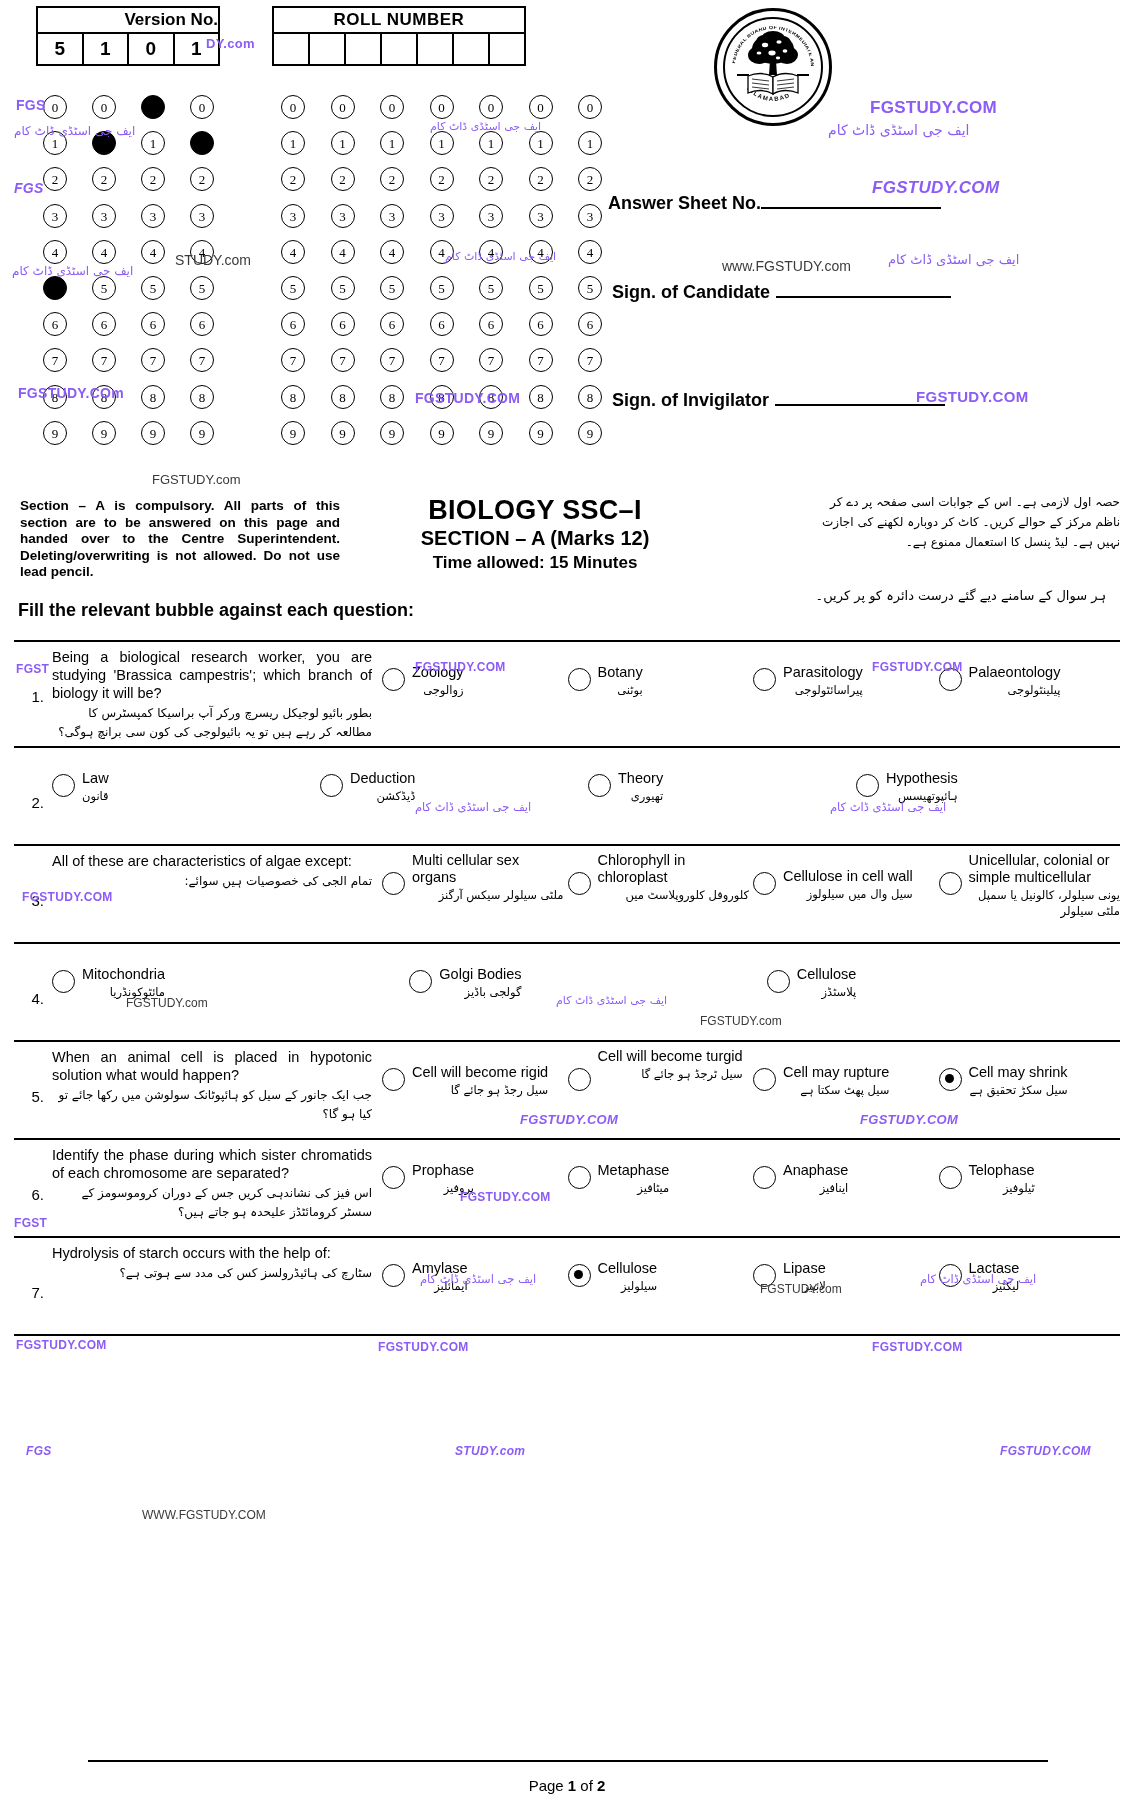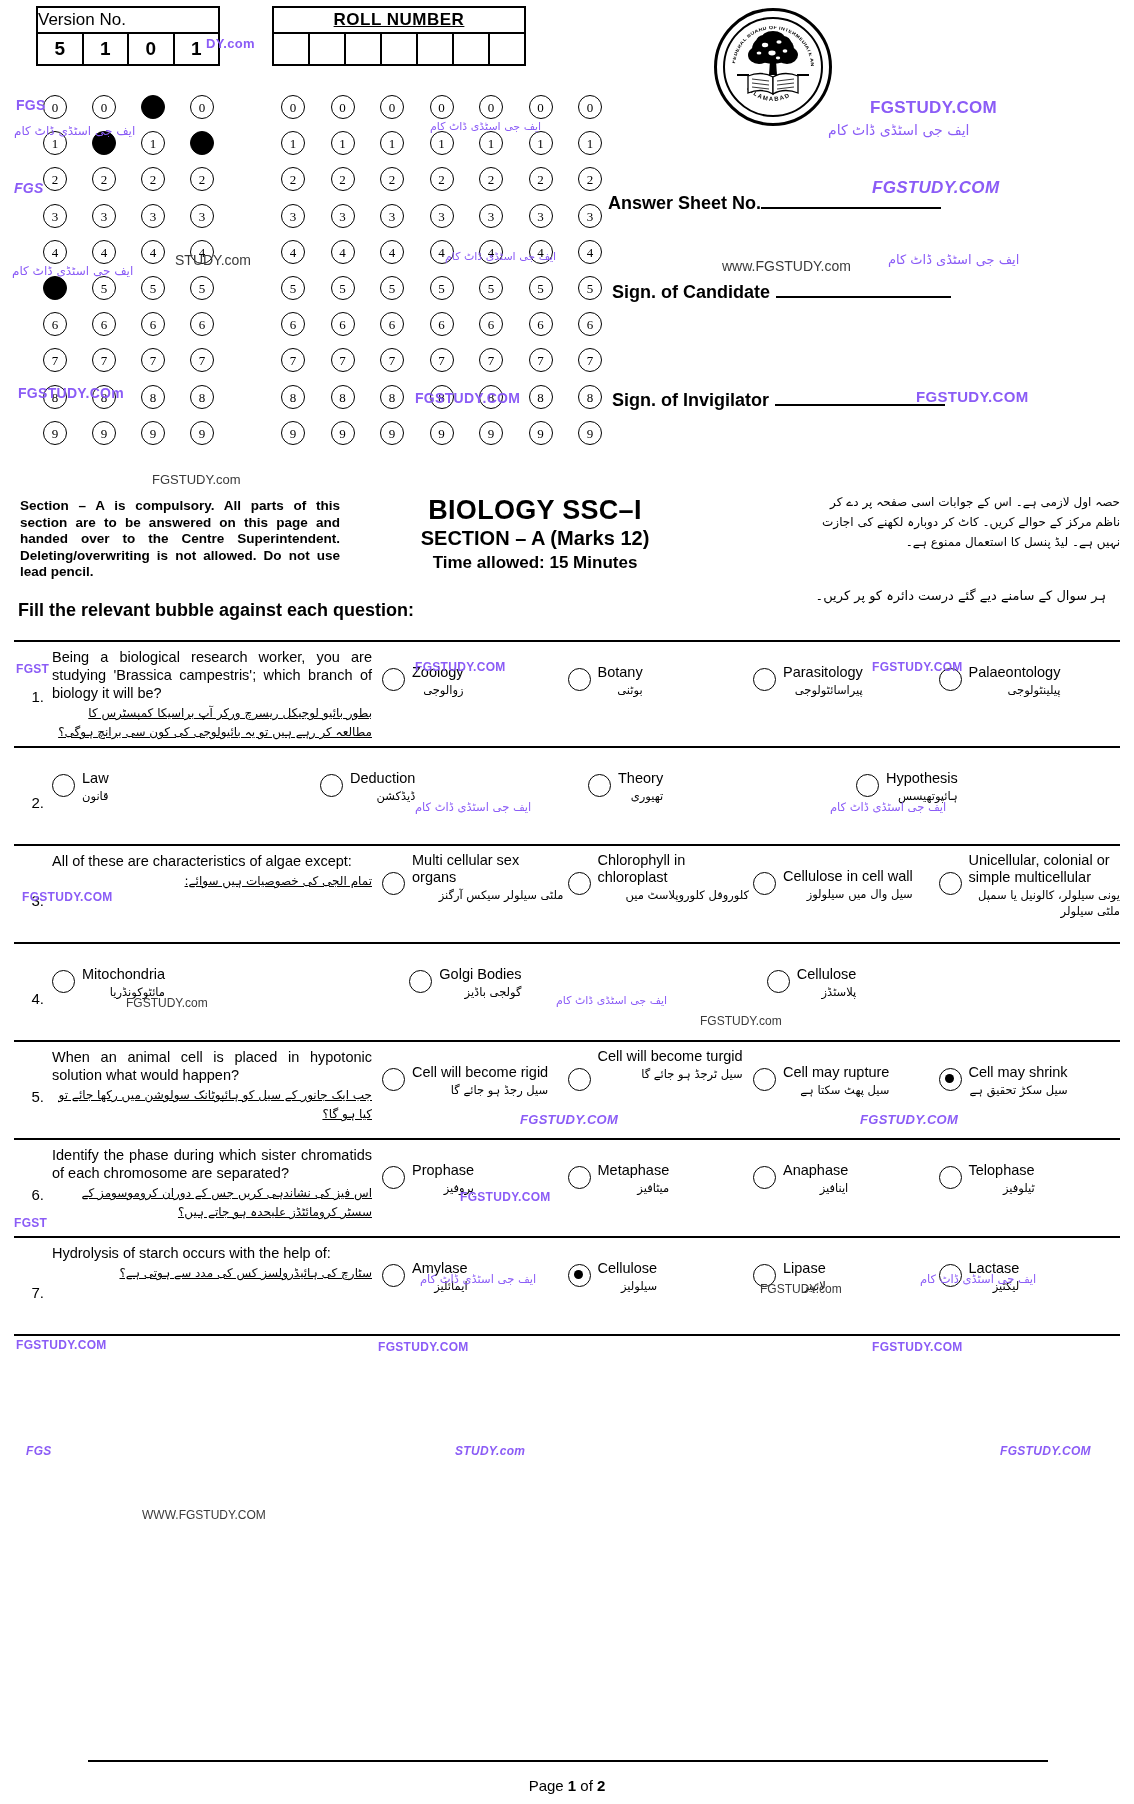--- a/index.html
+++ b/index.html
@@ -15,34 +15,34 @@
   
   .abs{position:absolute;}
   .urdu{font-family:"DejaVu Sans", sans-serif;direction:rtl;unicode-bidi:bidi-override;}
   .wm{position:absolute;font-weight:bold;color:#8b5cf6;letter-spacing:.3px;pointer-events:none;}
   .wm-light{color:#3a3a3a;font-weight:normal;}
   .italic{font-style:italic;}
 
   
   #version-box{left:36px;top:6px;width:180px;border:2px solid #000;}
   #version-box .vtitle{
-    text-align:left;font-weight:normal;font-size:17px;line-height:24px;
+    text-align:right;font-weight:bold;font-size:17px;line-height:24px;
     border-bottom:2px solid #000;
   }
   #version-box .vrow{display:flex;}
   #version-box .vrow div{
     flex:1;text-align:center;font-weight:bold;font-size:19px;line-height:30px;
     border-right:2px solid #000;
   }
   #version-box .vrow div:last-child{border-right:none;}
 
   #roll-box{left:272px;top:6px;width:250px;border:2px solid #000;}
   #roll-box .rtitle{
     text-align:center;font-weight:bold;font-size:17px;line-height:24px;
-    border-bottom:2px solid #000;letter-spacing:.5px;text-decoration:underline;
+    border-bottom:2px solid #000;letter-spacing:.5px;
   }
   #roll-box .rrow{display:flex;height:30px;}
   #roll-box .rrow div{flex:1;border-right:2px solid #000;}
   #roll-box .rrow div:last-child{border-right:none;}
 
   
   .grid{position:absolute;}
   .gcol{position:absolute;top:0;width:30px;}
   .bub{
     width:24px;height:24px;border:1.6px solid #000;border-radius:50%;
@@ -76,21 +76,21 @@
   #urdu-instr{right:14px;top:492px;width:300px;font-size:12px;line-height:20px;text-align:right;}
   #fill-line{left:18px;top:600px;font-size:18px;font-weight:bold;}
   #urdu-fill{right:28px;top:588px;font-size:13px;}
 
   
   #qtable{position:absolute;left:14px;top:640px;width:1106px;border-top:2px solid #000;}
   .qrow{display:flex;border-bottom:2px solid #000;position:relative;min-height:96px;}
   .qnum{width:30px;flex:none;font-size:15px;font-weight:normal;padding-top:46px;text-align:right;padding-right:4px;}
   .qtext{width:320px;flex:none;padding:6px 6px 4px 4px;}
   .qtext .en{font-size:14.5px;line-height:18px;text-align:justify;}
-  .qtext .ur{font-size:12px;line-height:19px;text-align:right;margin-top:2px;direction:rtl;text-decoration:underline;}
+  .qtext .ur{font-size:12px;line-height:19px;text-align:right;margin-top:2px;direction:rtl;}
   .opts{flex:1;display:flex;position:relative;}
   .opt{flex:1;display:flex;align-items:flex-start;padding-top:4px;position:relative;}
   .obub{
     width:23px;height:23px;border:1.8px solid #000;border-radius:50%;
     flex:none;margin:22px 7px 0 4px;box-sizing:border-box;position:relative;
   }
   .obub.marked::after{
     content:"";position:absolute;left:5px;top:5px;width:9px;height:9px;
     background:#000;border-radius:50%;
   }

